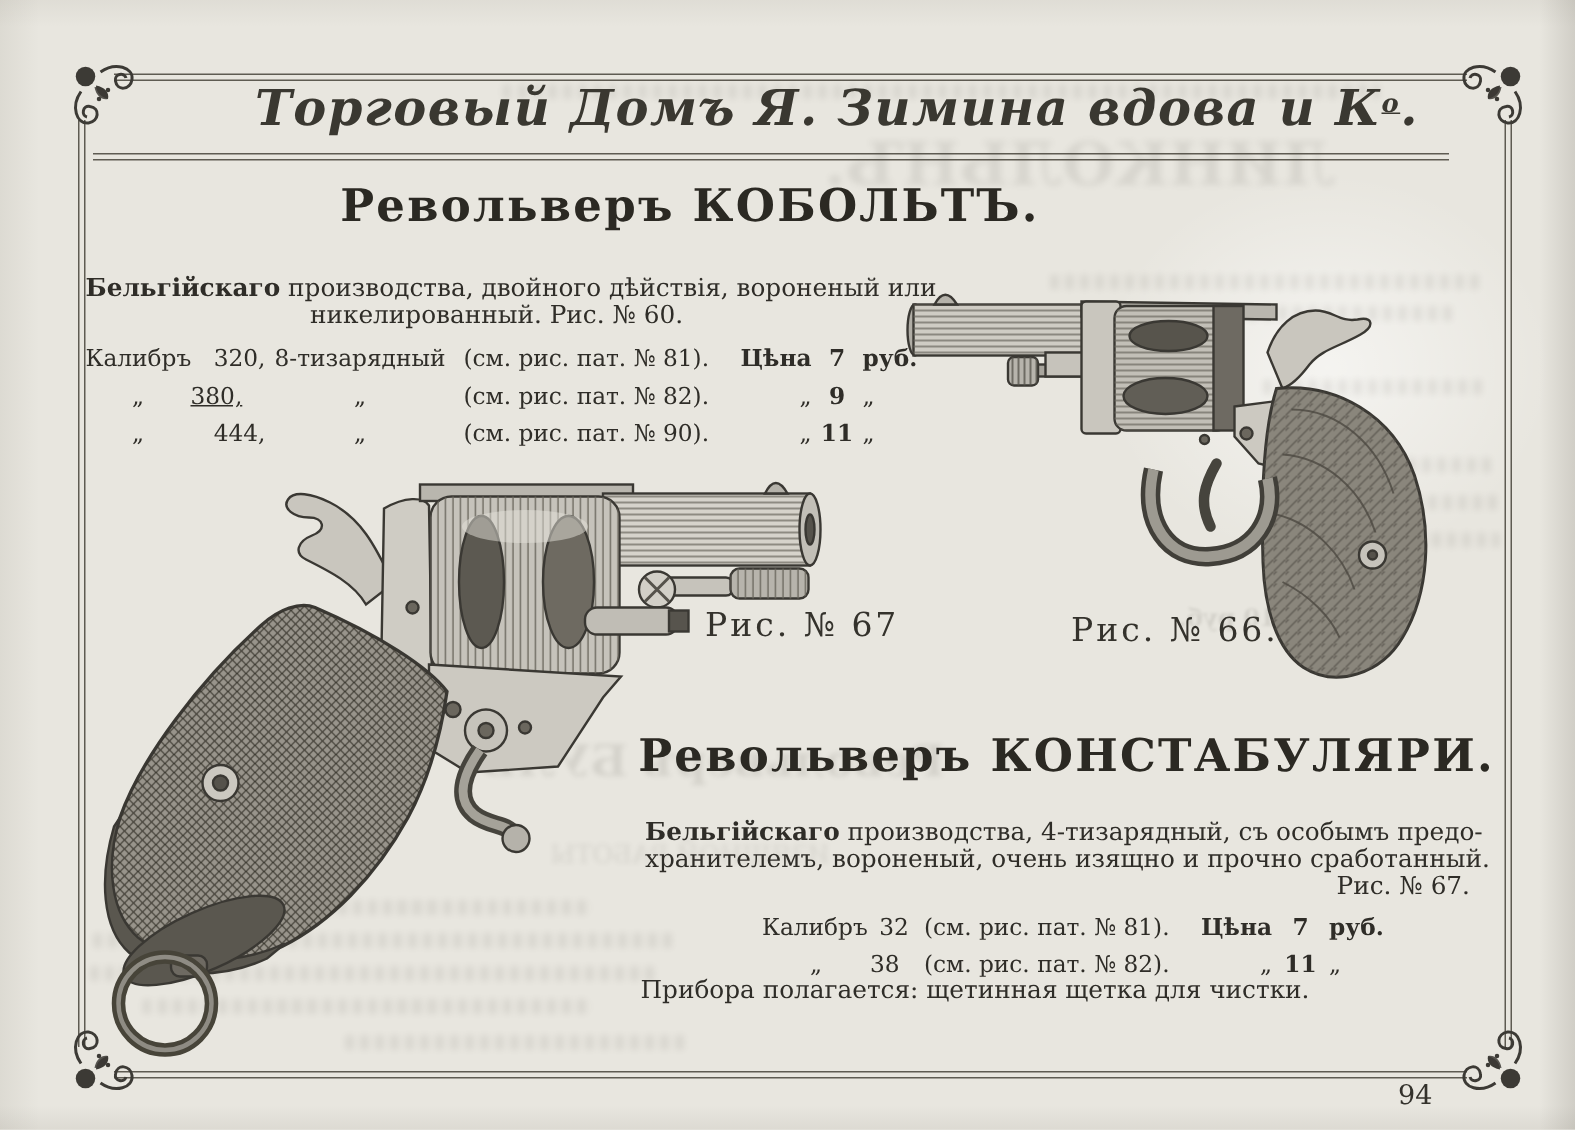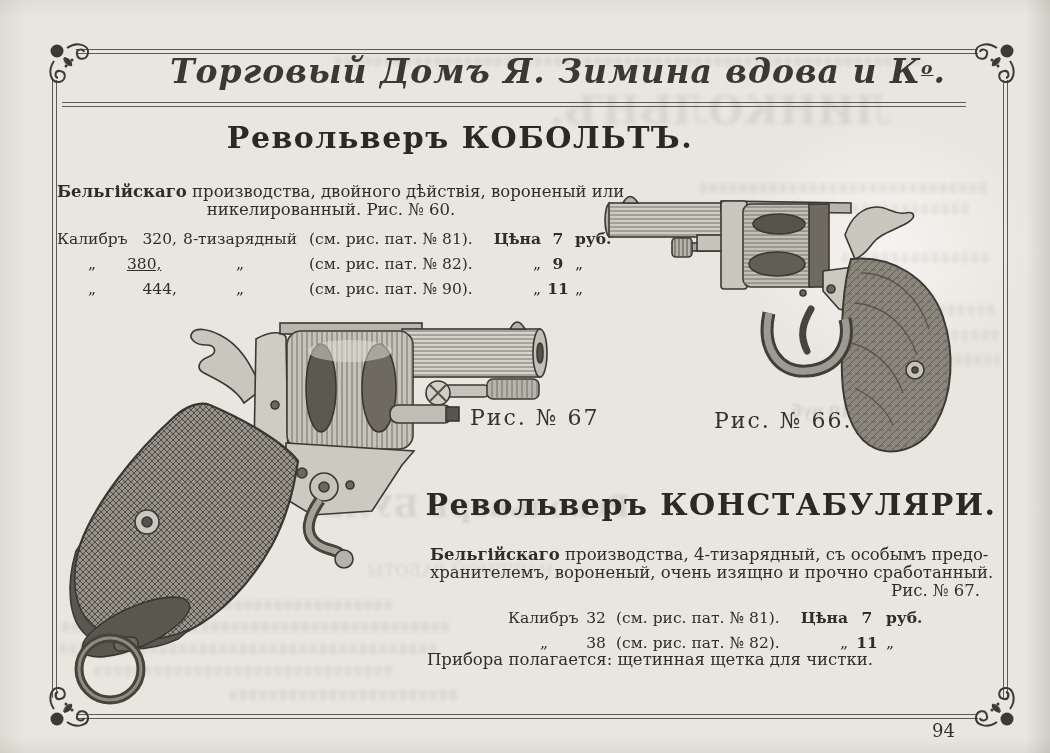--- a/index.html
+++ b/index.html
@@ -289,21 +289,21 @@
   <div class="prow">
     <span class="cell" style="width:72px;">Калибръ</span>
     <span class="cell" style="width:32px;text-align:center;">32</span>
     <span class="cell" style="width:182px;padding-left:4px;">(см. рис. пат. № 81).</span>
     <span class="cell bold" style="width:50px;text-align:right;">Цѣна</span>
     <span class="cell bold" style="width:38px;text-align:center;">7</span>
     <span class="cell bold" style="width:44px;">руб.</span>
   </div>
   <div class="prow">
     <span class="cell" style="width:72px;text-align:center;">„</span>
-    <span class="cell" style="width:32px;text-align:center;">38</span>
+    <span class="cell" style="width:32px;text-align:left;">38</span>
     <span class="cell" style="width:182px;padding-left:4px;">(см. рис. пат. № 82).</span>
     <span class="cell" style="width:50px;text-align:right;">„</span>
     <span class="cell bold" style="width:38px;text-align:center;">11</span>
     <span class="cell" style="width:44px;">„</span>
   </div>
 </div>
 
 <div class="abs body-line centered" style="left:400px;top:650px;width:500px;">Прибора полагается: щетинная щетка для чистки.</div>
 
 <div class="abs pagenum" style="left:932px;top:720px;">94</div>

